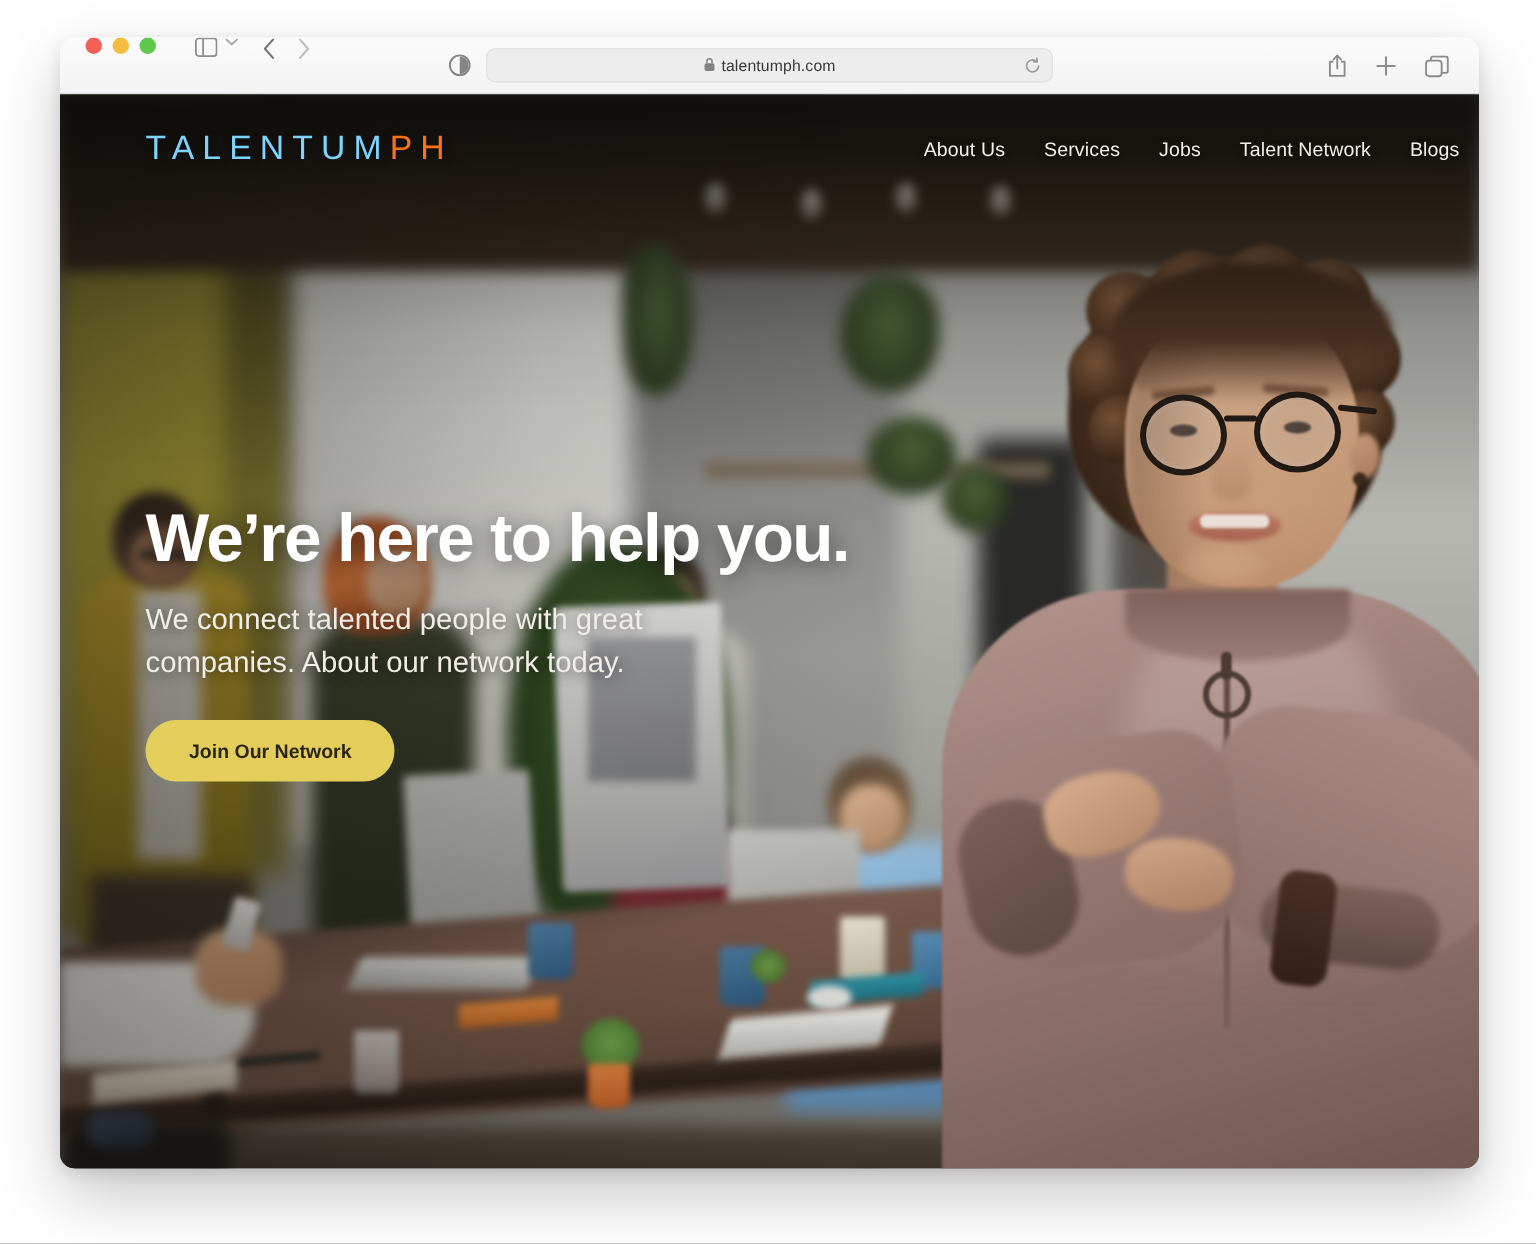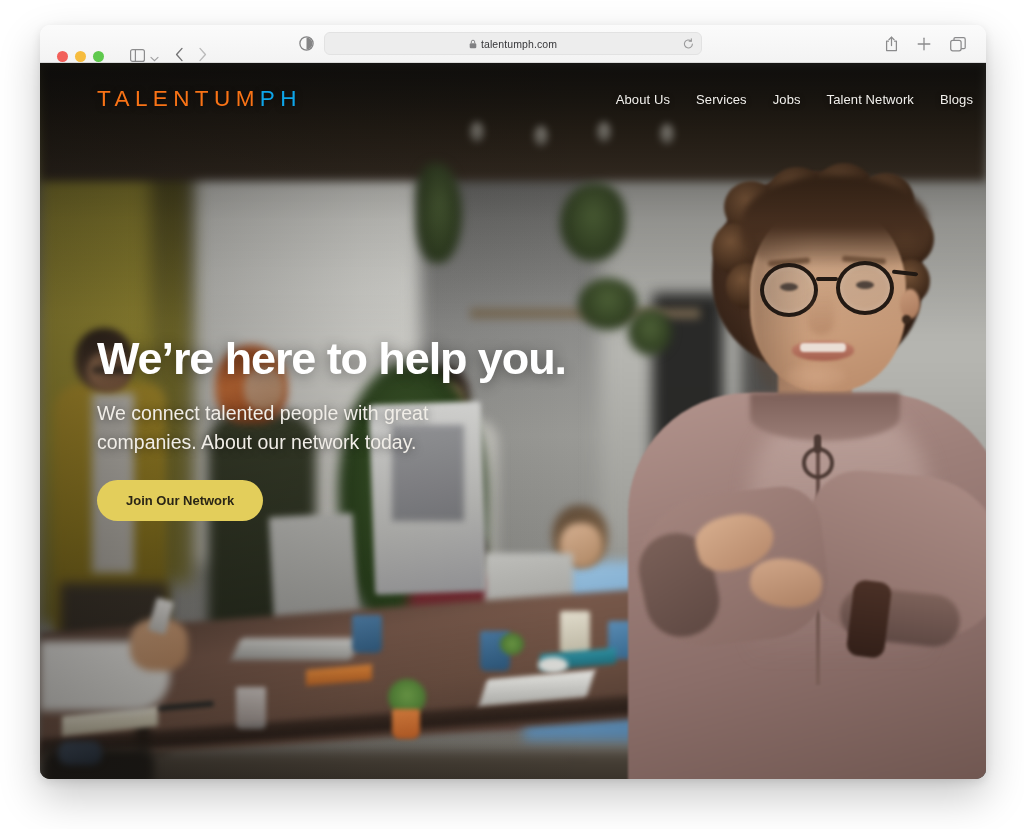--- a/index.html
+++ b/index.html
@@ -19,21 +19,21 @@
     background:#fff;
     box-shadow:0 18px 42px rgba(0,0,0,.22), 0 3px 10px rgba(0,0,0,.10);
   }
 
   
   #browser-toolbar{
     position:relative;
     height:38px;
     background:linear-gradient(#fbfbfb,#f3f3f3);
     border-bottom:1px solid #d9d9d9;
-    display:flex; align-items:flex-end;
+    display:flex; align-items:flex-start;
   }
   .traffic-lights{ display:flex; gap:7px; margin-left:17px; }
   .tl{ width:11px; height:11px; border-radius:50%; display:block; }
   .tl-close{ background:#f2605a; }
   .tl-min{ background:#f6bc3e; }
   .tl-max{ background:#5fc94d; }
   #sidebar-toggle{ margin-left:26px; }
   .ico{ display:block; opacity:.62; }
   .ico svg{ display:block; }
   #chevron-down{ margin-left:5px; }
@@ -559,22 +559,22 @@
   
   #site-header{
     position:absolute; left:0; top:0; width:100%; height:72px;
     display:flex; align-items:center;
   }
   #logo{
     margin-left:57px;
     font-size:22.5px; letter-spacing:5.4px; font-weight:400; white-space:nowrap;
     text-shadow:0 1px 6px rgba(0,0,0,.5);
   }
-  #logo-talentum{ color:#f97316; }
-  #logo-ph{ color:#0ea5e9; }
+  #logo-talentum{ color:#7dd3fc; }
+  #logo-ph{ color:#f97316; }
 
   #main-nav{
     position:absolute; right:0; top:0; height:72px;
     display:flex; align-items:center; gap:0;
   }
   .nav-link{
     color:#f2f0ec; font-size:13px; letter-spacing:.1px;
     padding:0 13px; cursor:pointer; white-space:nowrap;
     text-shadow:0 1px 5px rgba(0,0,0,.55);
   }

